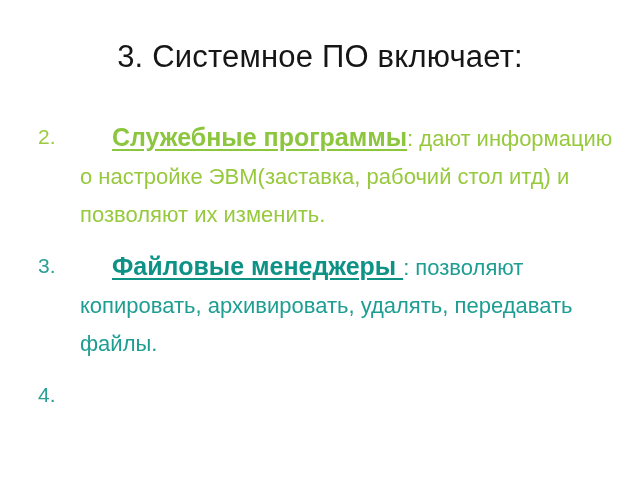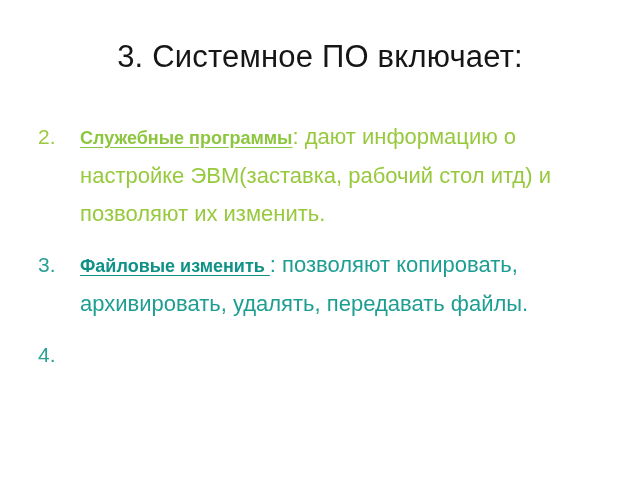--- a/index.html
+++ b/index.html
@@ -68,21 +68,22 @@
 
   .item-teal {
     color: #1E9E92;
   }
   .item-teal .marker { color: #2AA094; }
 
   .lead {
     font-weight: bold;
     text-decoration: underline;
     text-underline-offset: 3px;
-    font-size: 18px;
+    font-size: 25px;
+    margin-left: 32px;
   }
 
   .item-green .lead { color: #8CC63E; }
   .item-teal  .lead { color: #0E9286; }
 
   .rest {
     font-weight: 400;
   }
 </style>
 </head>
@@ -92,21 +93,21 @@
 
   <div class="slide-title">3. Системное ПО включает:</div>
 
   <div class="body-list">
 
     <div class="list-item item-green">
       <span class="marker">2.</span><span class="lead">Служебные программы</span><span class="rest">: дают информацию о настройке ЭВМ(заставка, рабочий стол итд) и позволяют их изменить.</span>
     </div>
 
     <div class="list-item item-teal">
-      <span class="marker">3.</span><span class="lead">Файловые изменить </span><span class="rest">: позволяют копировать, архивировать, удалять, передавать файлы.</span>
+      <span class="marker">3.</span><span class="lead">Файловые менеджеры </span><span class="rest">: позволяют копировать, архивировать, удалять, передавать файлы.</span>
     </div>
 
     <div class="list-item item-teal">
       <span class="marker">4.</span><span class="rest"></span>
     </div>
 
   </div>
 </div>
 
 </body></html>

